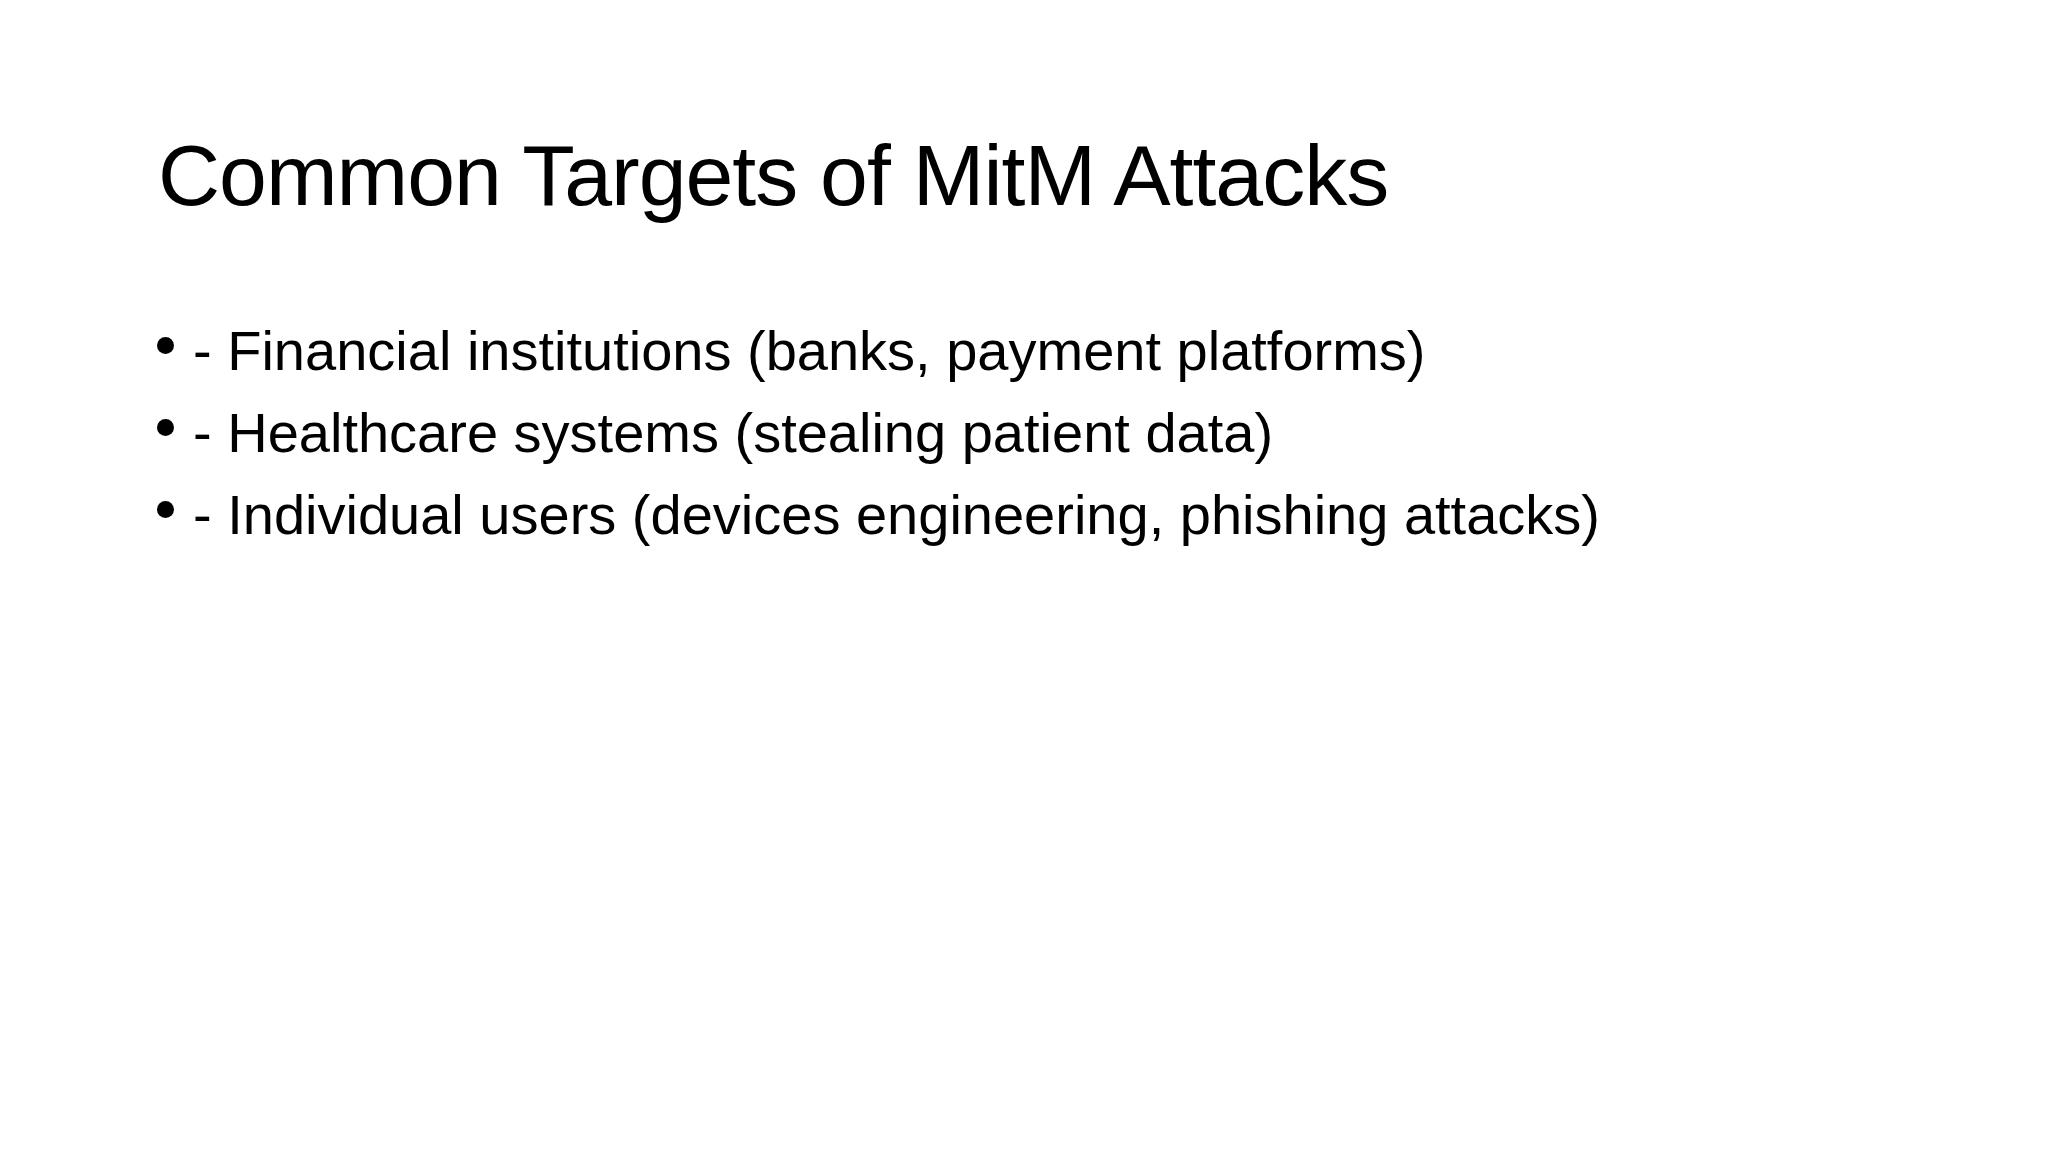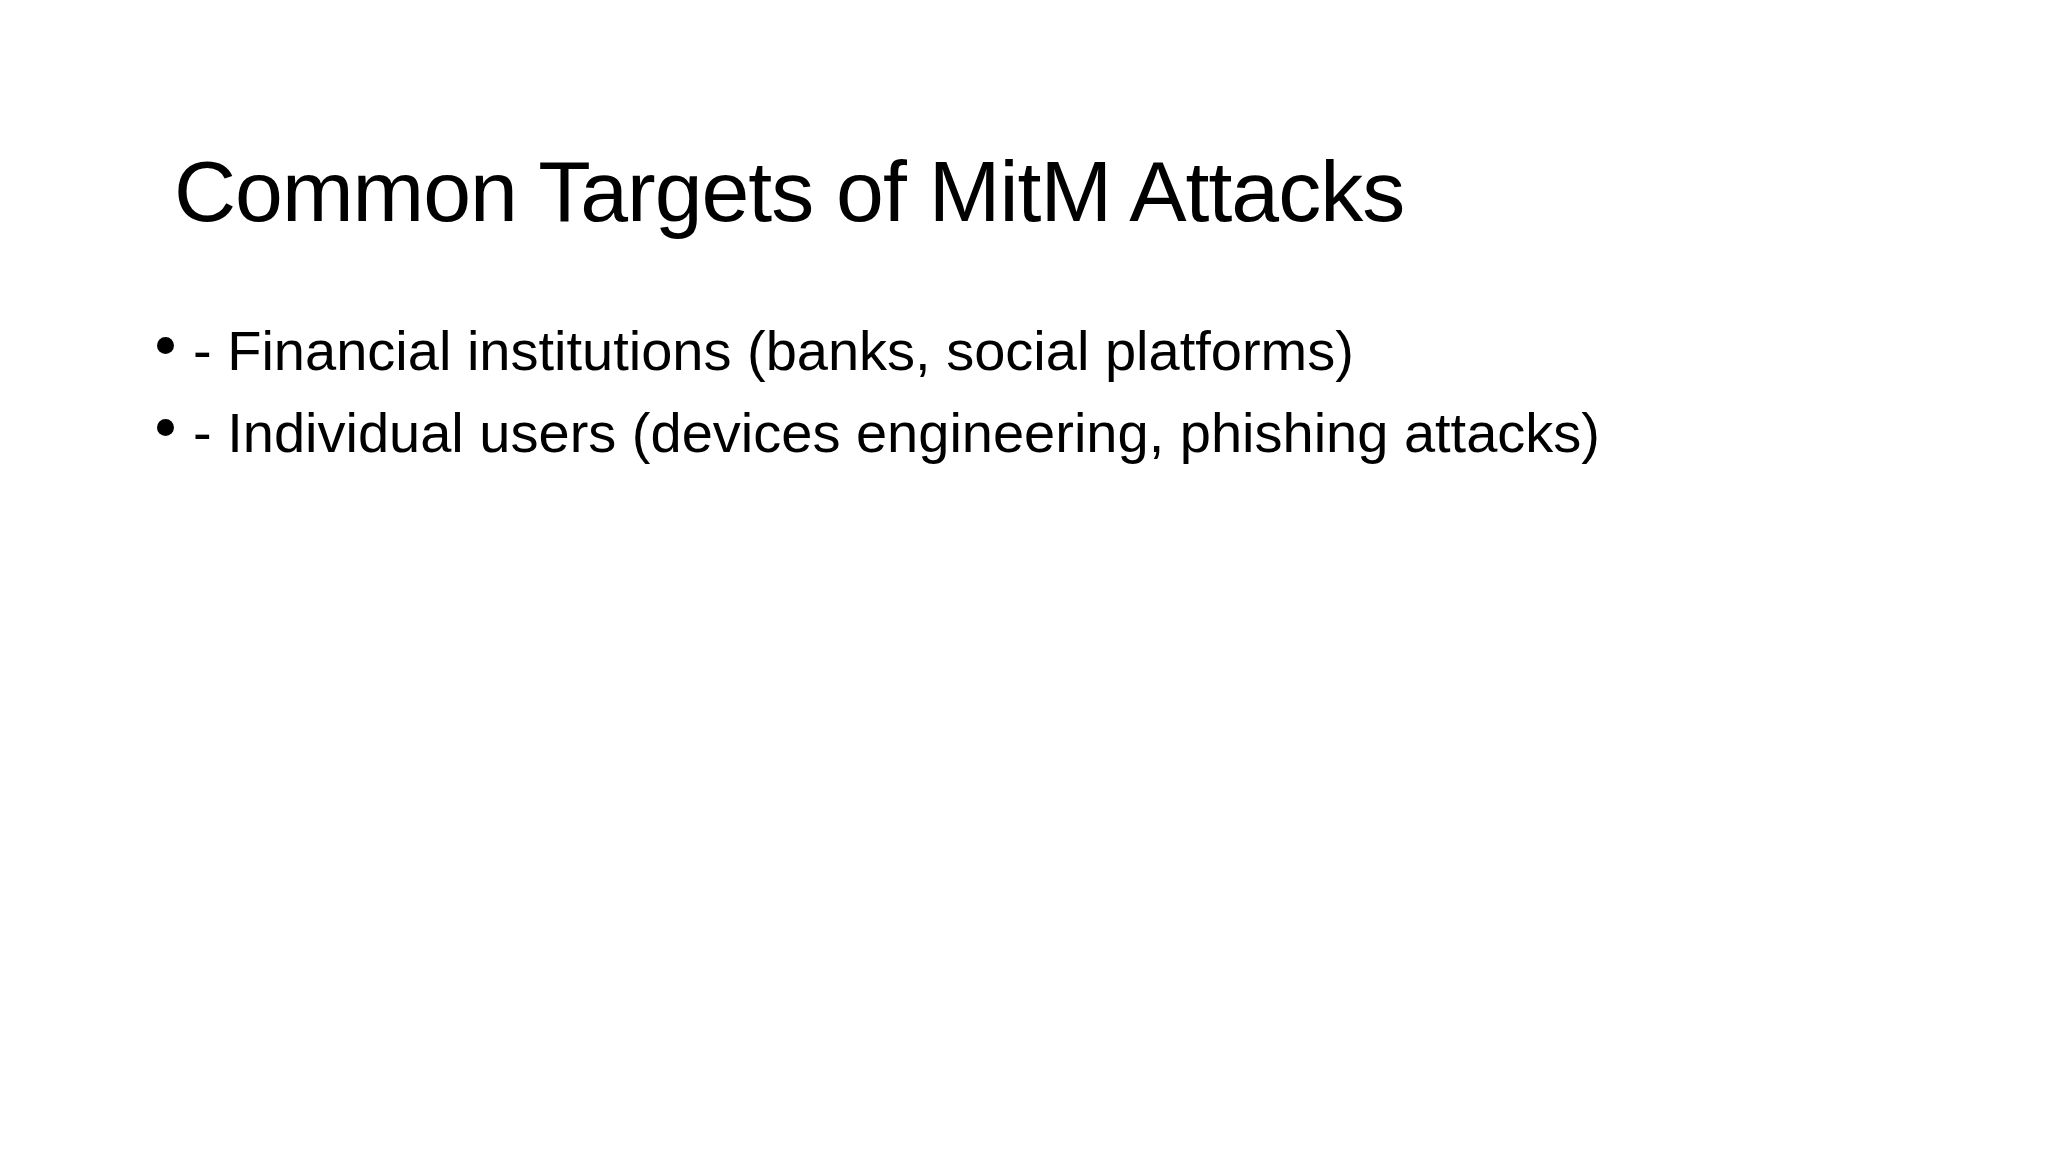--- a/index.html
+++ b/index.html
@@ -19,21 +19,21 @@
   .slide {
     position: relative;
     width: 2048px;
     height: 1152px;
     background: var(--bg);
   }
   .slide-title {
     position: absolute;
     left: 158px;
     top: 132px;
-    margin: 16px;
+    margin: 0;
     font-size: 86px;
     font-weight: 400;
     line-height: 1;
     letter-spacing: -1px;
     white-space: nowrap;
     color: var(--fg);
   }
   .bullet-list {
     position: absolute;
     left: 157px;
@@ -64,23 +64,27 @@
 <body>
 
 <div class="slide">
 
   <h1 class="slide-title">Common Targets of MitM Attacks</h1>
 
   <div class="bullet-list">
 
     <div class="bullet-row">
       <span class="bullet-dot"></span>
-      <span class="bullet-text">- Financial institutions (banks, social platforms)</span>
+      <span class="bullet-text">- Financial institutions (banks, payment platforms)</span>
     </div>
 
+    <div class="bullet-row">
+      <span class="bullet-dot"></span>
+      <span class="bullet-text">- Healthcare systems (stealing patient data)</span>
+    </div>
 
 
     <div class="bullet-row">
       <span class="bullet-dot"></span>
       <span class="bullet-text">- Individual users (devices engineering, phishing attacks)</span>
     </div>
 
   </div>
 </div>
 

